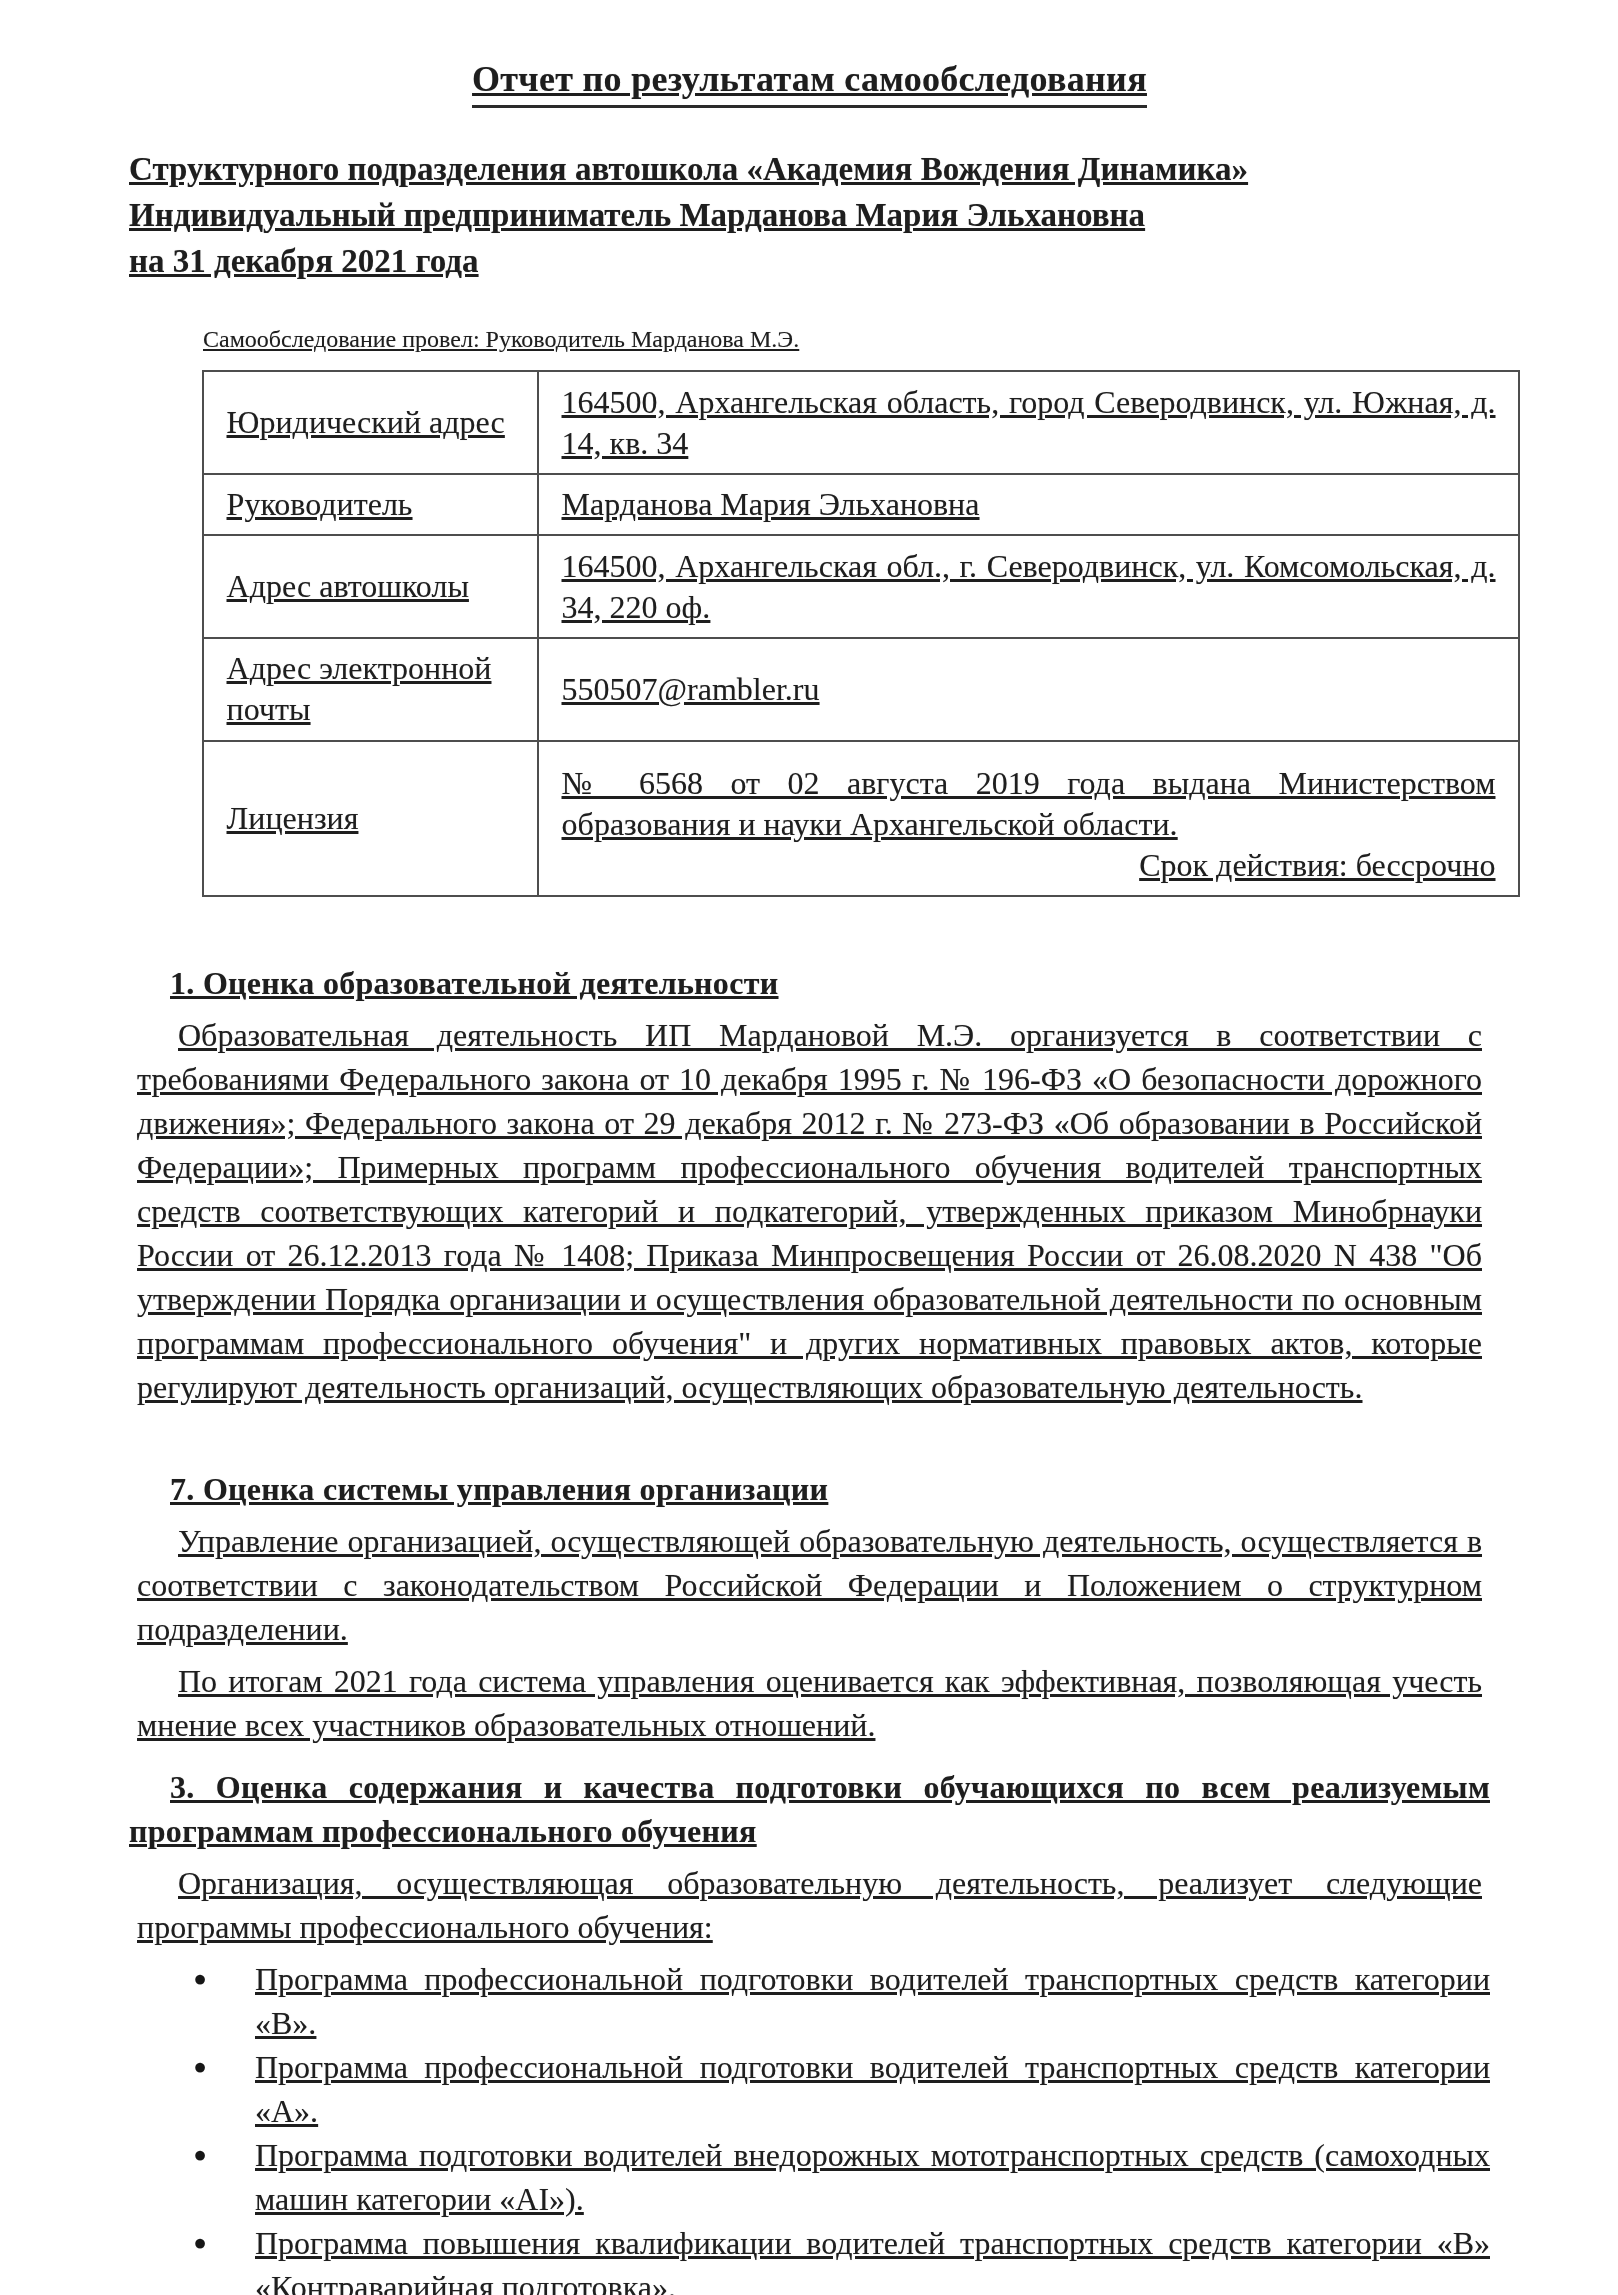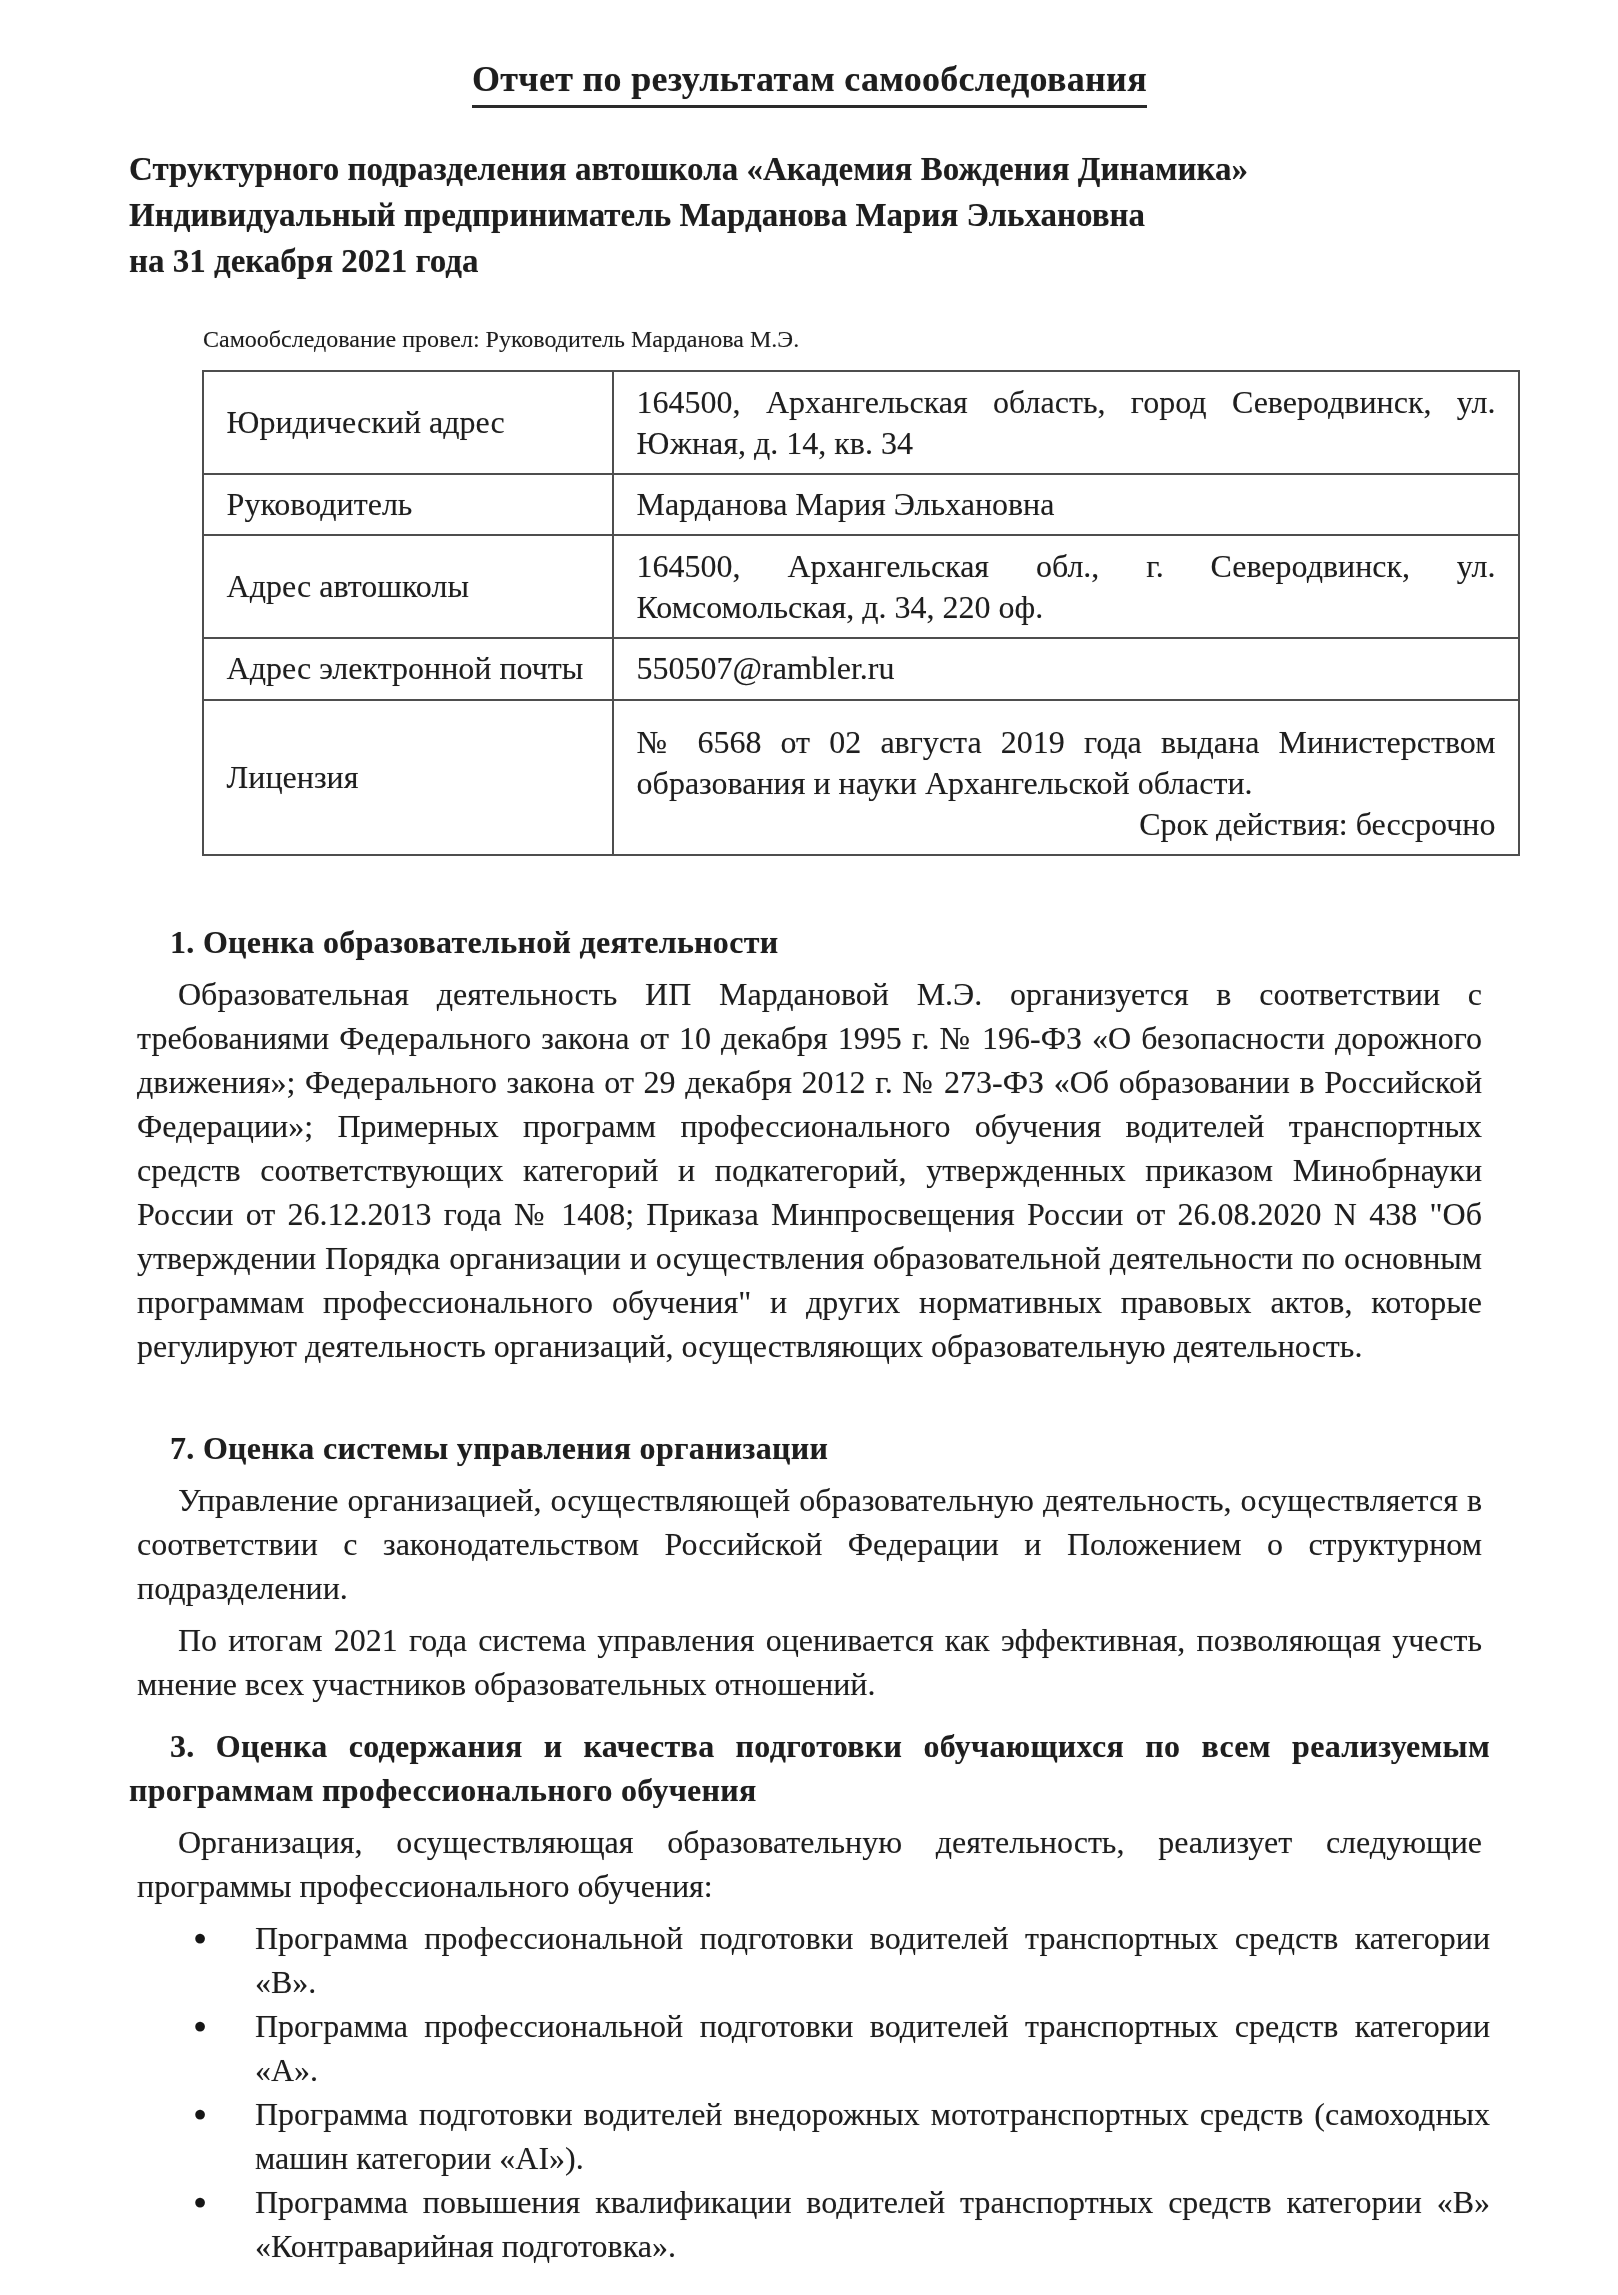--- a/index.html
+++ b/index.html
@@ -11,20 +11,21 @@
     font-family: "Liberation Serif", "DejaVu Serif", serif;
     color: #1e1e1e;
     overflow: hidden;
   }
   .page {
     width: 1619px;
     height: 2295px;
     padding: 58px 129px 0 129px;
     position: relative;
     text-shadow: 0 0 0.7px rgba(40,40,40,0.4);
+    text-decoration: underline;
   }
 
   .doc-title {
     text-align: center;
     font-size: 36px;
     font-weight: 700;
     line-height: 42px;
     letter-spacing: 0.3px;
   }
   .doc-title .underlined {
@@ -54,21 +55,21 @@
     width: 1318px;
     font-size: 32px;
     table-layout: fixed;
   }
   .info-table td {
     border: 2px solid #4e4e4e;
     vertical-align: middle;
     line-height: 41px;
     padding: 9.3px 22.6px;
   }
-  td.cell-label { width: 410px; }
+  td.cell-label { width: 335px; }
   td.cell-value { text-align: justify; }
   .value-line { text-align: justify; margin-top: 12px; }
   .value-line-plain { text-align: right; }
 
   .section-heading {
     font-weight: 700;
     font-size: 32px;
     line-height: 44px;
     text-indent: 41px;
     letter-spacing: 0.3px;

